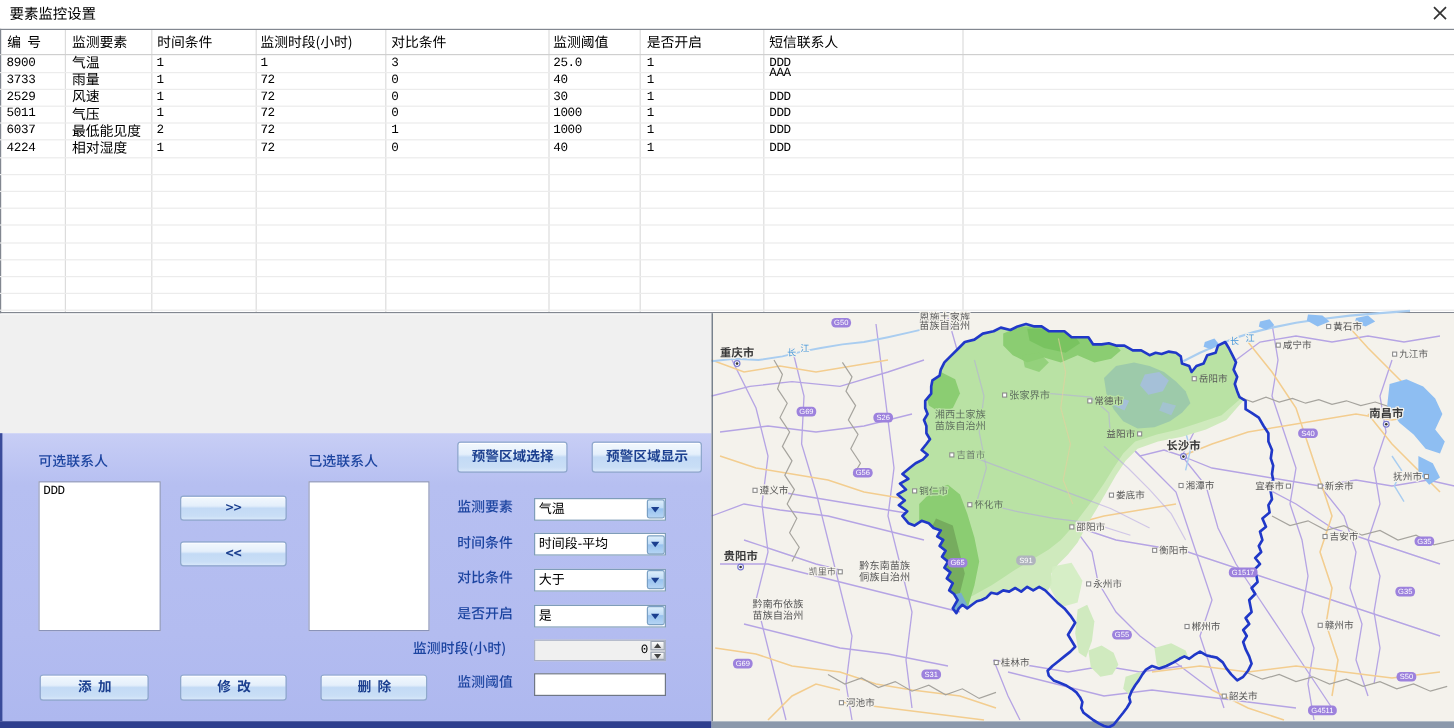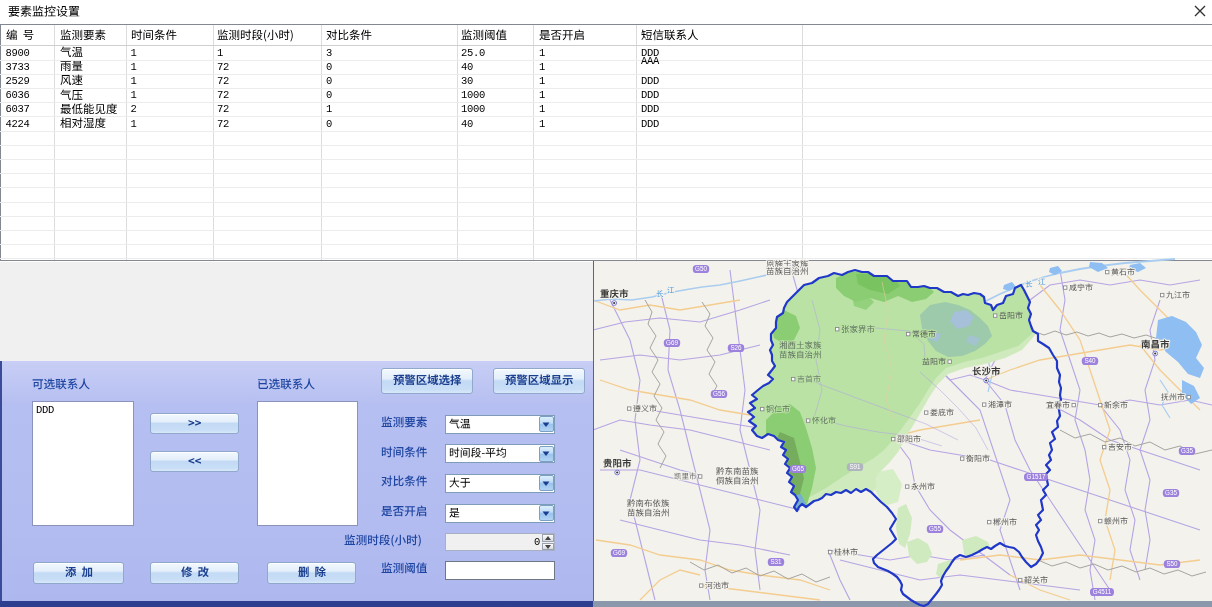--- a/index.html
+++ b/index.html
@@ -296,21 +296,21 @@
 <svg class="t " style="left:60px;top:74.39999999999999px" width="25" height="15" viewBox="0 0 25 15">
     <use href="#r98ce" transform="translate(0.0 10.2) scale(0.0115 -0.0115)" fill="#000"></use>
     <use href="#r901f" transform="translate(11.5 10.2) scale(0.0115 -0.0115)" fill="#000"></use>
   </svg>
 <div class="abs mono" style="left:130.5px;top:74.9px">1</div>
 <div class="abs mono" style="left:217px;top:74.9px">72</div>
 <div class="abs mono" style="left:326px;top:74.9px">0</div>
 <div class="abs mono" style="left:461px;top:74.9px">30</div>
 <div class="abs mono" style="left:539px;top:74.9px">1</div>
 <div class="abs mono" style="left:641px;top:74.9px">DDD</div>
-<div class="abs mono" style="left:5.5px;top:89.1px">6036</div>
+<div class="abs mono" style="left:5.5px;top:89.1px">5011</div>
 <svg class="t " style="left:60px;top:88.6px" width="25" height="15" viewBox="0 0 25 15">
     <use href="#r6c14" transform="translate(0.0 10.2) scale(0.0115 -0.0115)" fill="#000"></use>
     <use href="#r538b" transform="translate(11.5 10.2) scale(0.0115 -0.0115)" fill="#000"></use>
   </svg>
 <div class="abs mono" style="left:130.5px;top:89.1px">1</div>
 <div class="abs mono" style="left:217px;top:89.1px">72</div>
 <div class="abs mono" style="left:326px;top:89.1px">0</div>
 <div class="abs mono" style="left:461px;top:89.1px">1000</div>
 <div class="abs mono" style="left:539px;top:89.1px">1</div>
 <div class="abs mono" style="left:641px;top:89.1px">DDD</div>

